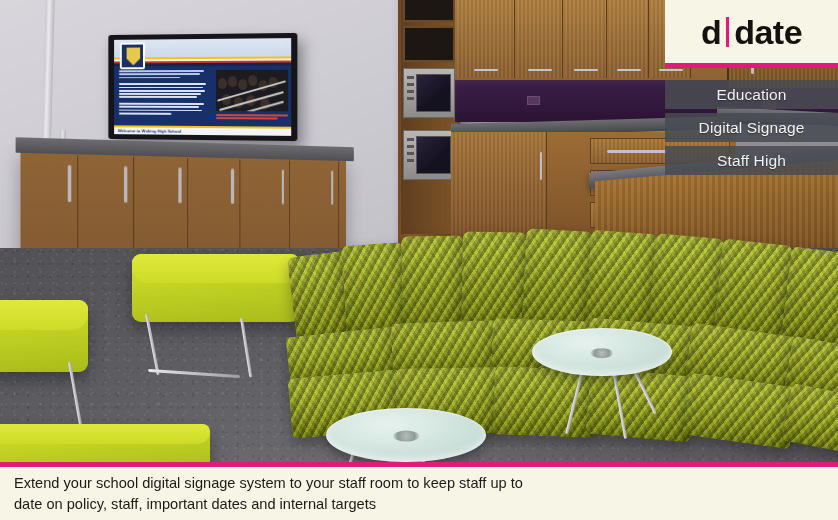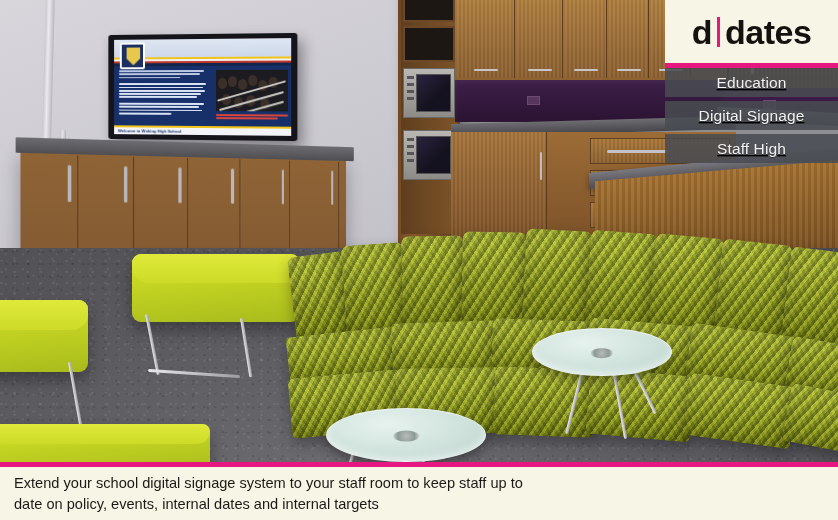--- a/index.html
+++ b/index.html
@@ -401,21 +401,21 @@
   }
   .logo-text{
     font-size:34px; font-weight:bold; color:#14110f;
     letter-spacing:-.5px; line-height:1; display:flex; align-items:center;
   }
   .logo-bar{
     display:inline-block; width:3px; height:30px;
     background:#e6187f; margin:0 5px;
   }
   .brand-rule{ height:5px; background:#e6187f; }
-  .navlist{ margin-top:0;text-decoration:underline; }
+  .navlist{ margin-top:12px; }
   .navitem{
     height:29px;
     margin-bottom:4px;
     background: rgba(72,76,82,.87);
     color:#f2f2f2;
     display:flex; align-items:center; justify-content:center;
     font-size:15.5px;
     letter-spacing:.1px;
     text-shadow:0 1px 1px rgba(0,0,0,.4);
     cursor:pointer;
@@ -682,21 +682,21 @@
       <div class="glass"></div>
       <div class="hub"></div>
     </div>
   </div>
 
   <div class="brand">
     <div class="brand-logo">
       <span class="logo-text">
         <span>d</span>
         <span class="logo-bar"></span>
-        <span>dates</span>
+        <span>date</span>
       </span>
     </div>
     <div class="brand-rule"></div>
 
     <div class="navlist">
       <div class="navitem">
         <span>Education</span>
       </div>
       <div class="navitem">
         <span>Digital Signage</span>
@@ -705,18 +705,18 @@
         <span>Staff High</span>
       </div>
     </div>
   </div>
 
   <div class="banner">
     <div class="banner-rule"></div>
     <div class="banner-inner">
       <div class="banner-copy">
         <div>Extend your school digital signage system to your staff room to keep staff up to</div>
-        <div>date on policy, events, internal dates and internal targets</div>
+        <div>date on policy, staff, important dates and internal targets</div>
       </div>
     </div>
   </div>
 
 </div>
 
 </body></html>

